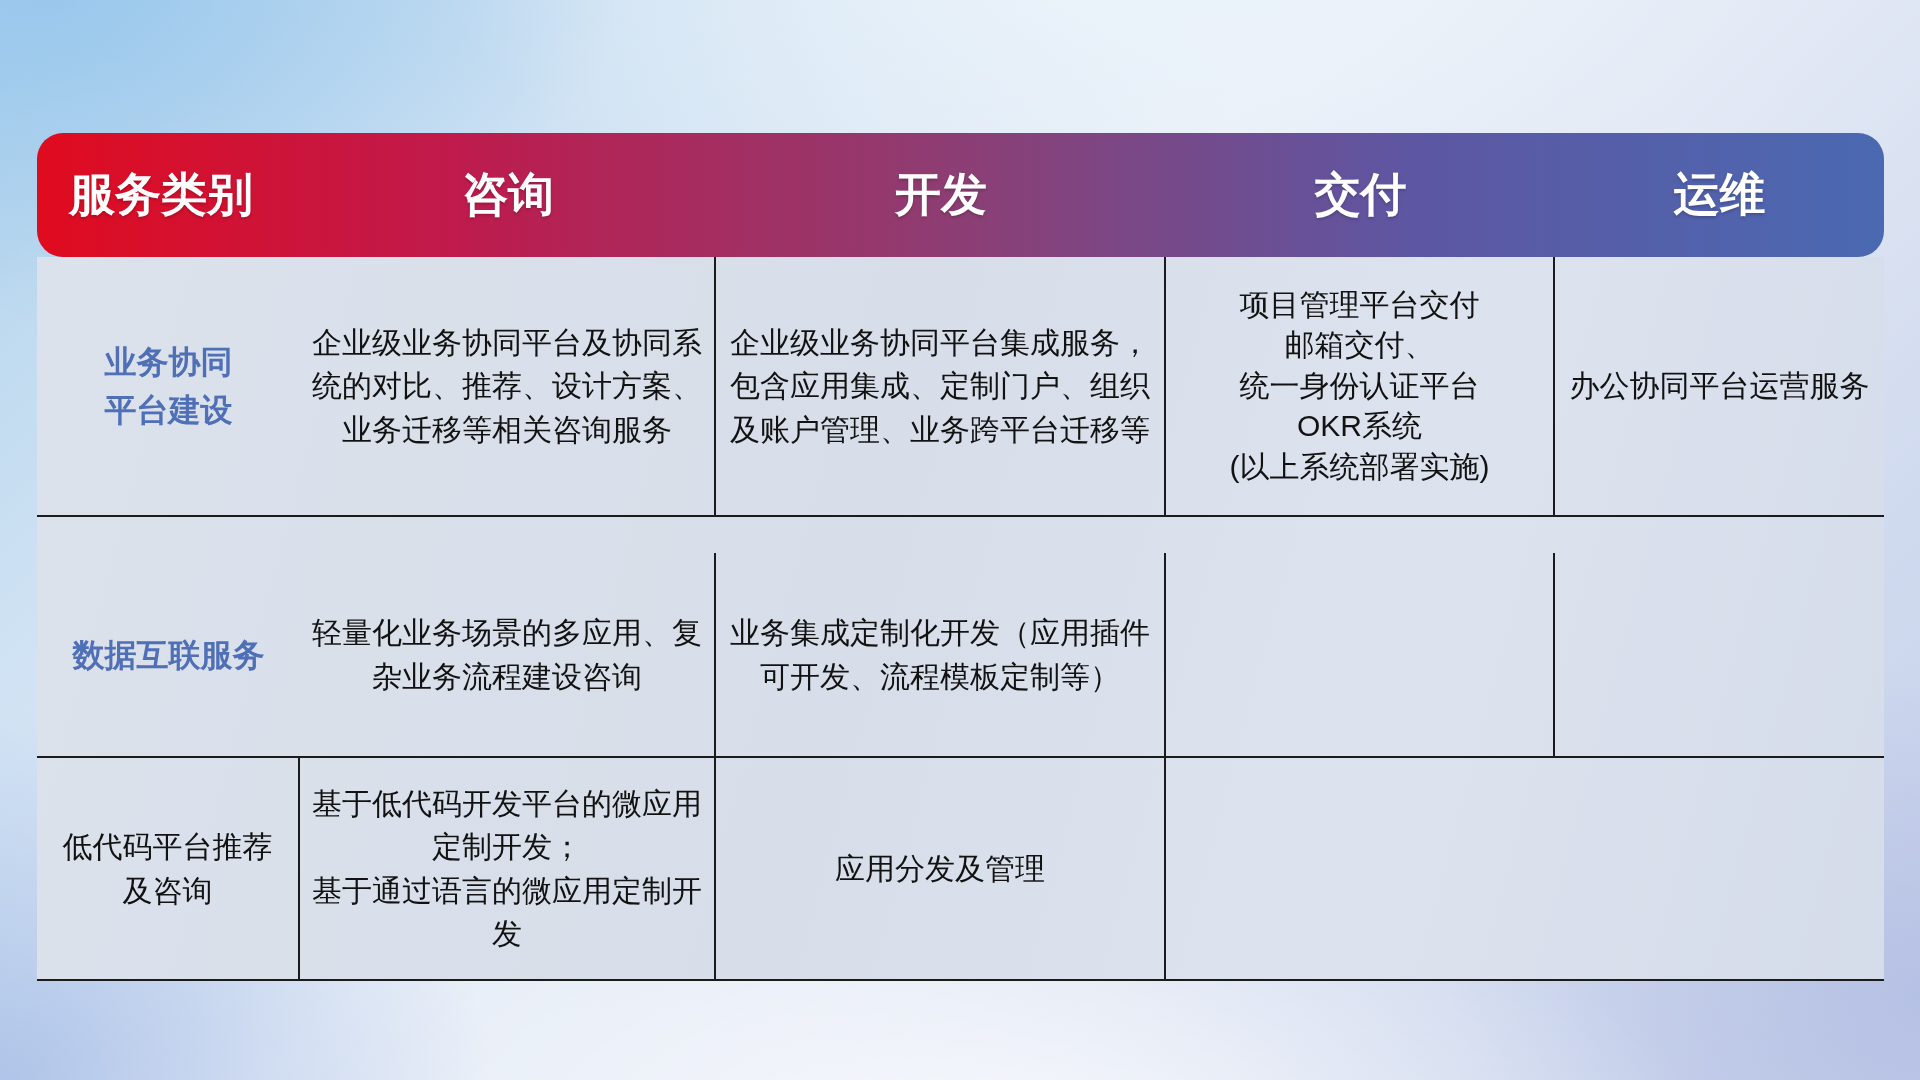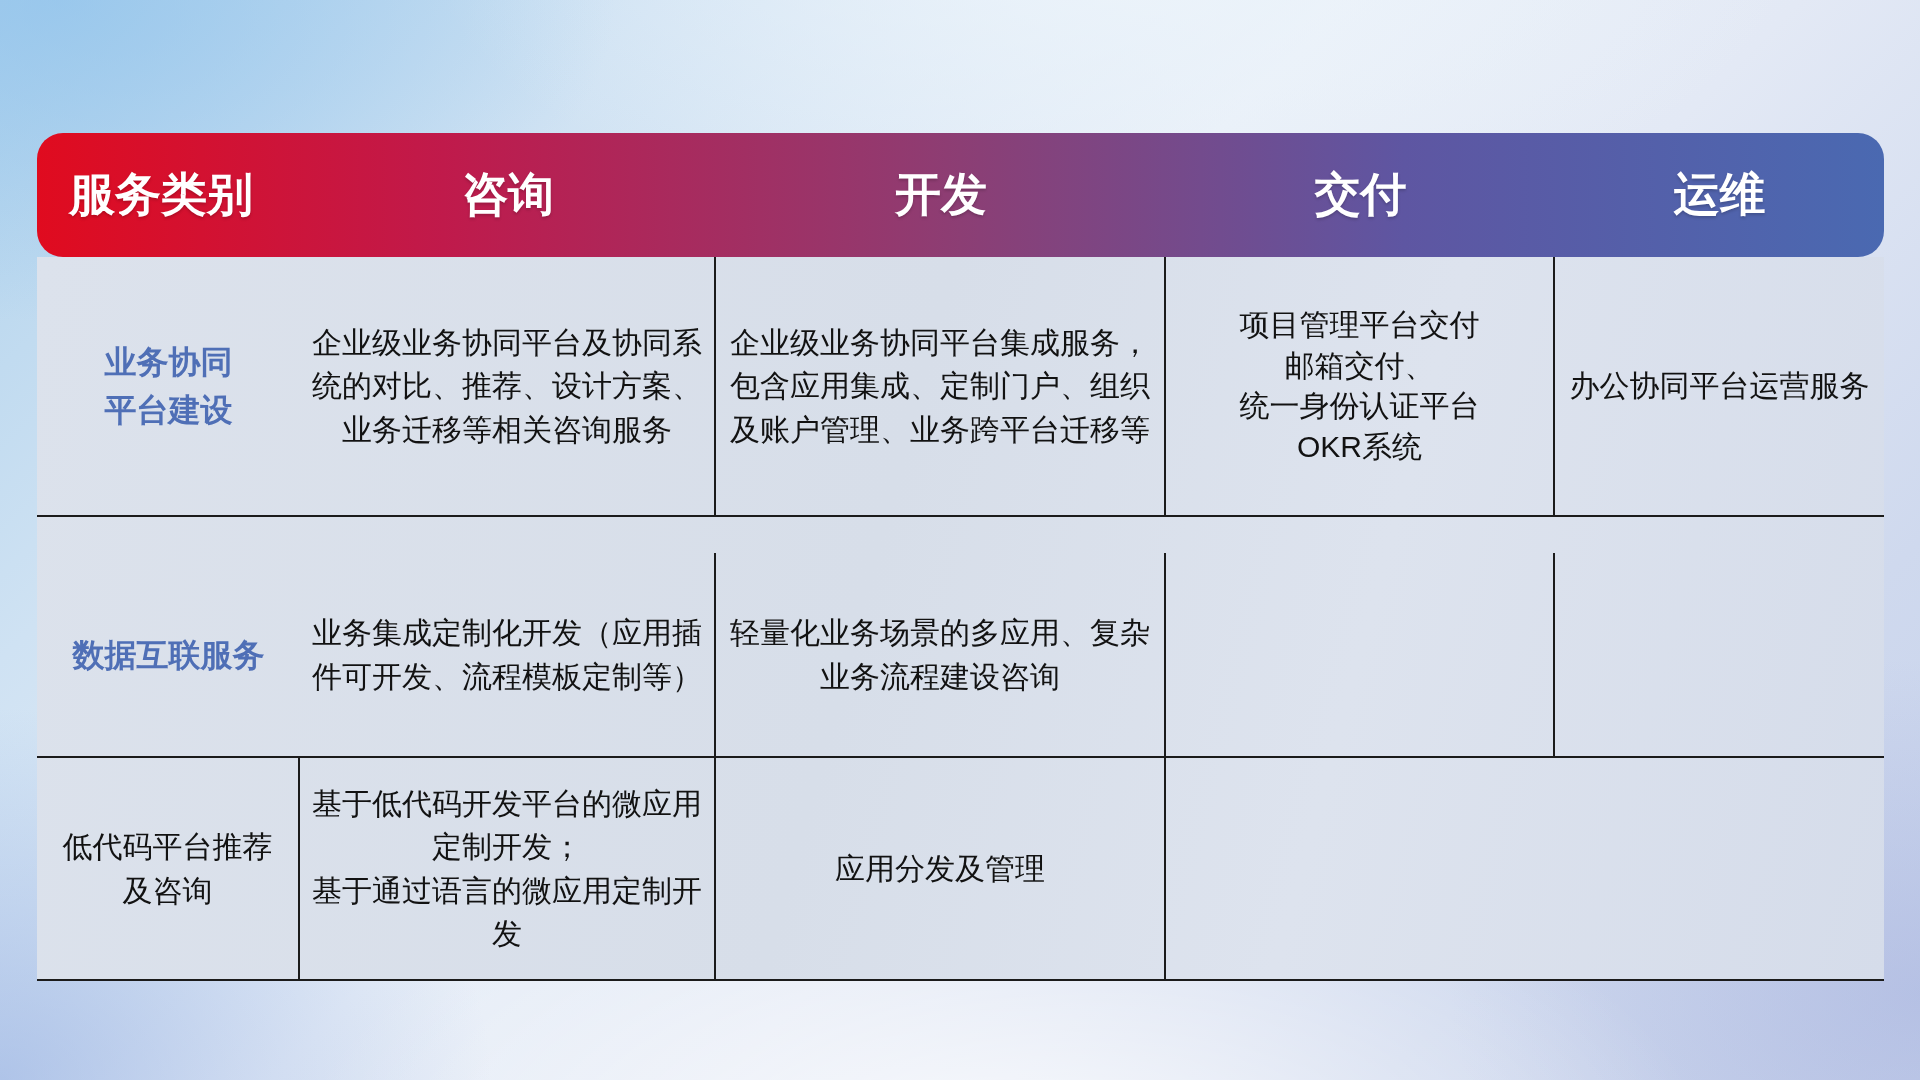--- a/index.html
+++ b/index.html
@@ -102,35 +102,36 @@
         <div>企业级业务协同平台及协同系统的对比、推荐、设计方案、业务迁移等相关咨询服务</div>
       </div>
       <div class="cell v-line">
         <div>企业级业务协同平台集成服务，包含应用集成、定制门户、组织及账户管理、业务跨平台迁移等</div>
       </div>
       <div class="cell v-line">
         <div class="deliver-line">项目管理平台交付</div>
         <div class="deliver-line">邮箱交付、</div>
         <div class="deliver-line">统一身份认证平台</div>
         <div class="deliver-line">OKR系统</div>
+        <div class="deliver-line">(以上系统部署实施)</div>
       </div>
       <div class="cell">
         <div>办公协同平台运营服务</div>
       </div>
     </div>
 
     <div class="row row-2">
       <div class="cell cell-category">
         <div>数据互联服务</div>
       </div>
       <div class="cell v-line">
-        <div>业务集成定制化开发（应用插件可开发、流程模板定制等）</div>
+        <div>轻量化业务场景的多应用、复杂业务流程建设咨询</div>
       </div>
       <div class="cell v-line">
-        <div>轻量化业务场景的多应用、复杂业务流程建设咨询</div>
+        <div>业务集成定制化开发（应用插件可开发、流程模板定制等）</div>
       </div>
       <div class="cell v-line">
         <div></div>
       </div>
       <div class="cell">
         <div></div>
       </div>
     </div>
 
     <div class="row row-3">

